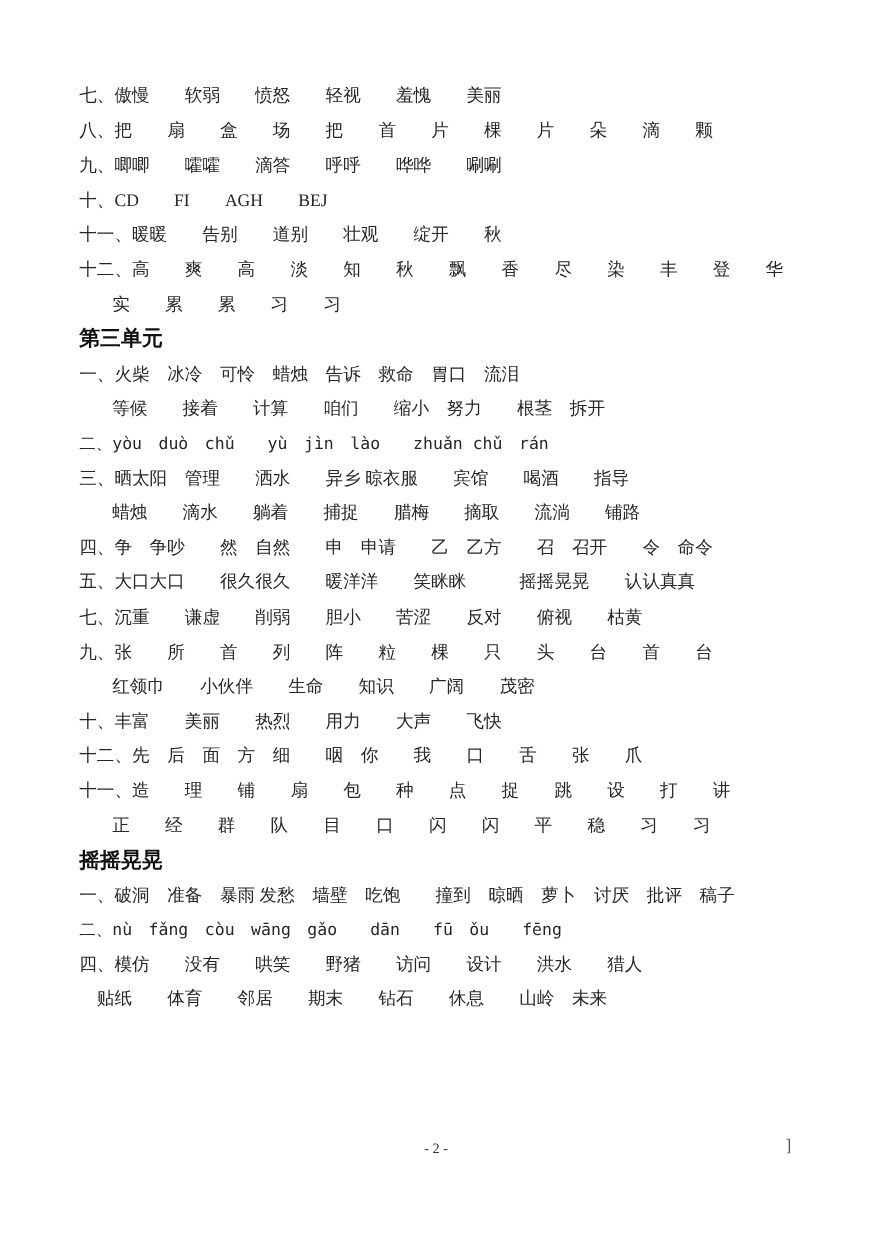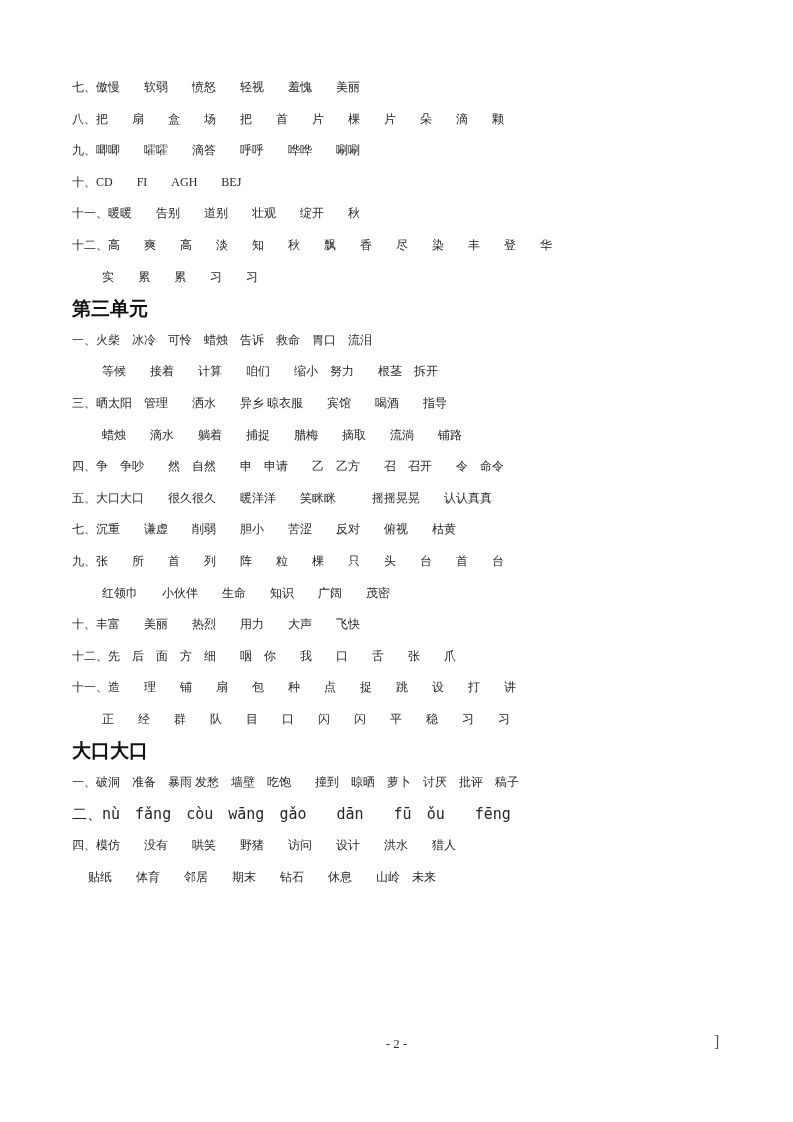--- a/index.html
+++ b/index.html
@@ -12,21 +12,21 @@
     font-family:"Liberation Serif","DejaVu Serif",serif;
     color:#262626;
   }
   .content{
     position:absolute;
     top:72px;left:72px;right:50px;
   }
   .line{
     height:31.6px;
     line-height:31.6px;
-    font-size:12px;
+    font-size:16px;
     white-space:pre;
     overflow:hidden;
   }
   .cont{padding-left:30px;}
   .cont-sm{padding-left:16px;}
   .heading{
     height:31.6px;
     line-height:31.6px;
     text-align:left;
     font-weight:bold;
@@ -59,33 +59,34 @@
     <div class="line">八、把　　扇　　盒　　场　　把　　首　　片　　棵　　片　　朵　　滴　　颗</div>
     <div class="line">九、唧唧　　嚯嚯　　滴答　　呼呼　　哗哗　　唰唰</div>
     <div class="line">十、CD　　FI　　AGH　　BEJ</div>
     <div class="line">十一、暖暖　　告别　　道别　　壮观　　绽开　　秋</div>
     <div class="line">十二、高　　爽　　高　　淡　　知　　秋　　飘　　香　　尽　　染　　丰　　登　　华</div>
     <div class="line cont">实　　累　　累　　习　　习</div>
 
     <div class="heading">第三单元</div>
     <div class="line">一、火柴　冰冷　可怜　蜡烛　告诉　救命　胃口　流泪</div>
     <div class="line cont">等候　　接着　　计算　　咱们　　缩小　努力　　根茎　拆开</div>
+    <div class="line pinyin">二、yòu　duò　chǔ　　yù　jìn　lào　　zhuǎn chǔ　rán</div>
     <div class="line">三、晒太阳　管理　　洒水　　异乡 晾衣服　　宾馆　　喝酒　　指导</div>
     <div class="line cont">蜡烛　　滴水　　躺着　　捕捉　　腊梅　　摘取　　流淌　　铺路</div>
     <div class="line">四、争　争吵　　然　自然　　申　申请　　乙　乙方　　召　召开　　令　命令</div>
     <div class="line">五、大口大口　　很久很久　　暖洋洋　　笑眯眯　　　摇摇晃晃　　认认真真</div>
     <div class="line">七、沉重　　谦虚　　削弱　　胆小　　苦涩　　反对　　俯视　　枯黄</div>
     <div class="line">九、张　　所　　首　　列　　阵　　粒　　棵　　只　　头　　台　　首　　台</div>
     <div class="line cont">红领巾　　小伙伴　　生命　　知识　　广阔　　茂密</div>
     <div class="line">十、丰富　　美丽　　热烈　　用力　　大声　　飞快</div>
     <div class="line">十二、先　后　面　方　细　　咽　你　　我　　口　　舌　　张　　爪</div>
     <div class="line">十一、造　　理　　铺　　扇　　包　　种　　点　　捉　　跳　　设　　打　　讲</div>
     <div class="line cont">正　　经　　群　　队　　目　　口　　闪　　闪　　平　　稳　　习　　习</div>
 
-    <div class="heading">大口大口</div>
+    <div class="heading">摇摇晃晃</div>
     <div class="line">一、破洞　准备　暴雨 发愁　墙壁　吃饱　　撞到　晾晒　萝卜　讨厌　批评　稿子</div>
     <div class="line pinyin">二、nù　fǎng　còu　wāng　gǎo　　dān　　fū　ǒu　　fēng</div>
     <div class="line">四、模仿　　没有　　哄笑　　野猪　　访问　　设计　　洪水　　猎人</div>
     <div class="line cont-sm">贴纸　　体育　　邻居　　期末　　钻石　　休息　　山岭　未来</div>
 
   </div>
 
   <div class="footer-pagenum">- 2 -</div>
   <div class="stray-mark">]</div>
 </div>

